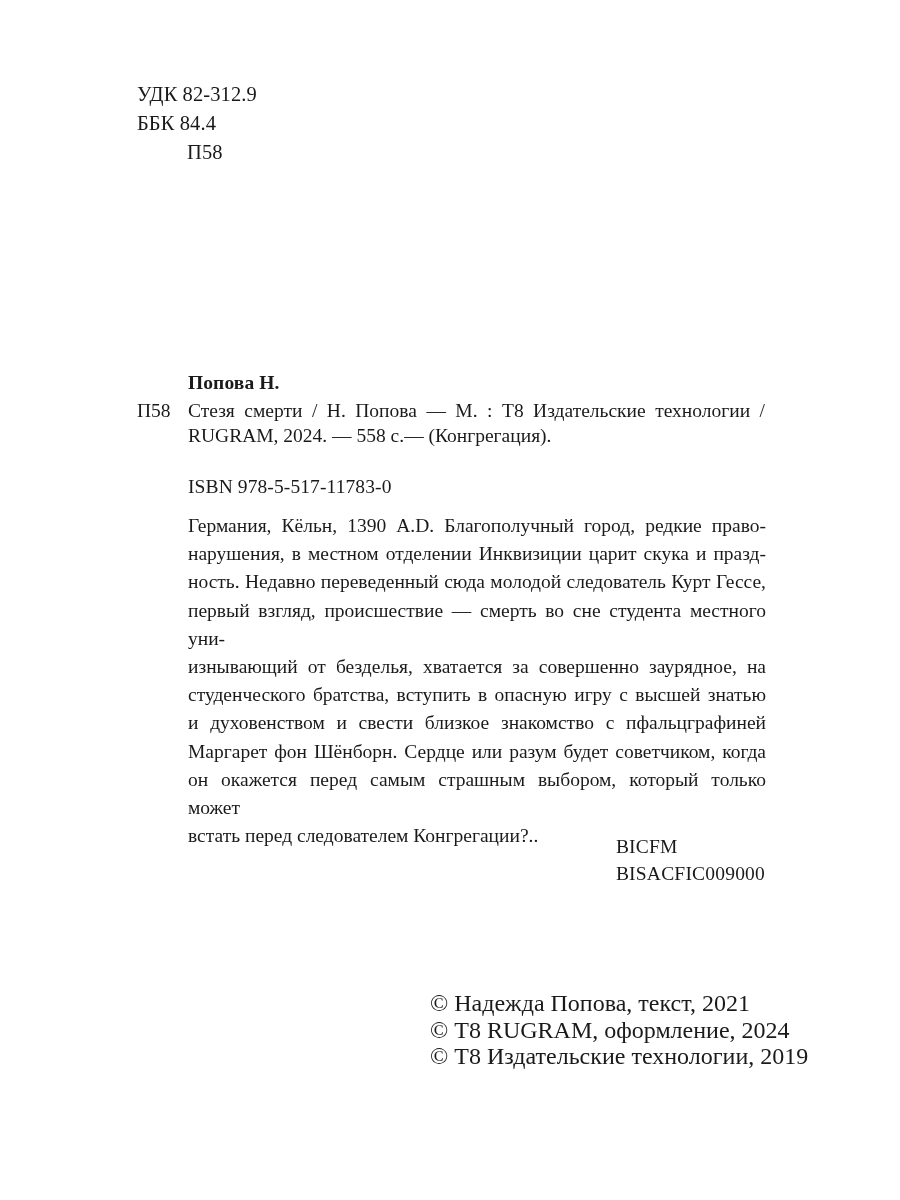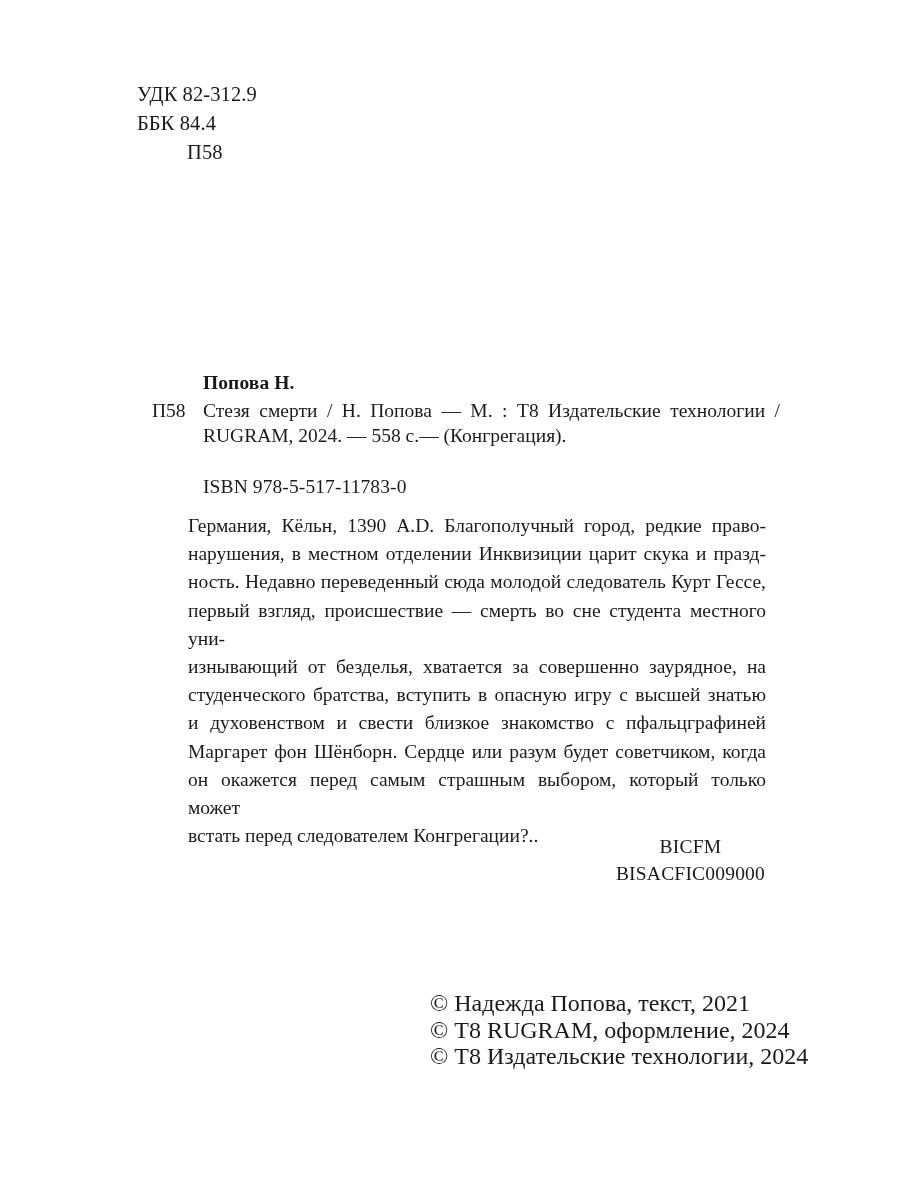--- a/index.html
+++ b/index.html
@@ -38,21 +38,20 @@
   }
 
   
   .biblio {
     position: absolute;
     left: 137px;
     top: 370px;
     width: 628px;
     font-size: 19.5px;
     line-height: 25.5px;
-    margin-left: 15px;
   }
   .biblio-author {
     font-weight: bold;
     margin-left: 51px;
     margin-bottom: 2px;
     letter-spacing: 0.1px;
   }
   .biblio-entry {
     position: relative;
     text-align: justify;
@@ -93,21 +92,21 @@
     text-align: justify;
     text-align-last: justify;
     white-space: normal;
   }
 
   
   .codes {
     position: absolute;
     right: 135px;
     top: 833px;
-    text-align: center;
+    text-align: left;
     font-size: 19.5px;
     line-height: 27px;
     letter-spacing: 0.2px;
   }
 
   
   .copyright {
     position: absolute;
     left: 430px;
     top: 990px;
@@ -162,18 +161,18 @@
   </div>
 
   <div class="codes">
     <div>BICFM</div>
     <div>BISACFIC009000</div>
   </div>
 
   <div class="copyright">
     <div class="cline">© Надежда Попова, текст, 2021</div>
     <div class="cline">© Т8 RUGRAM, оформление, 2024</div>
-    <div class="cline">© Т8 Издательские технологии, 2024</div>
+    <div class="cline">© Т8 Издательские технологии, 2019</div>
   </div>
 
   <div class="isbn-bottom">ISBN 978-5-517-11783-0</div>
 
 </div>
 
 </body></html>

